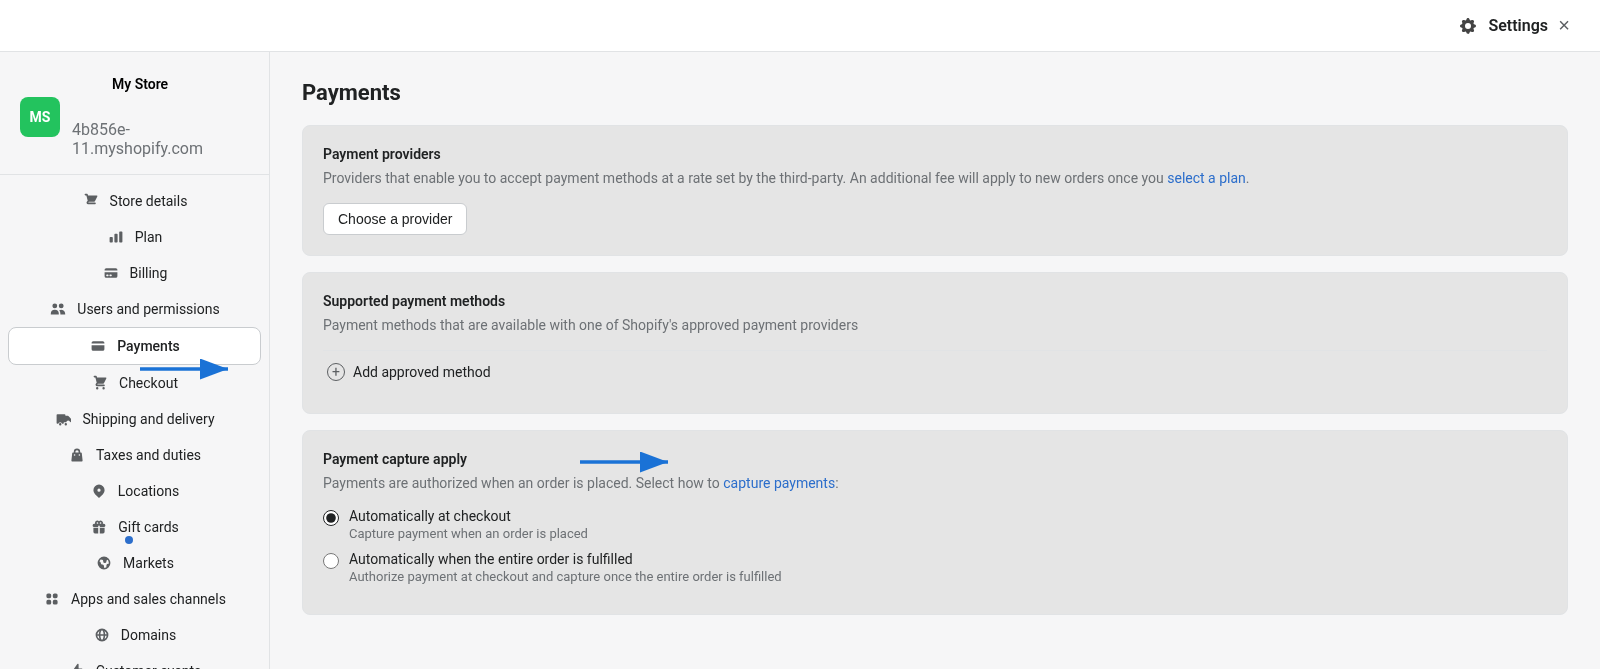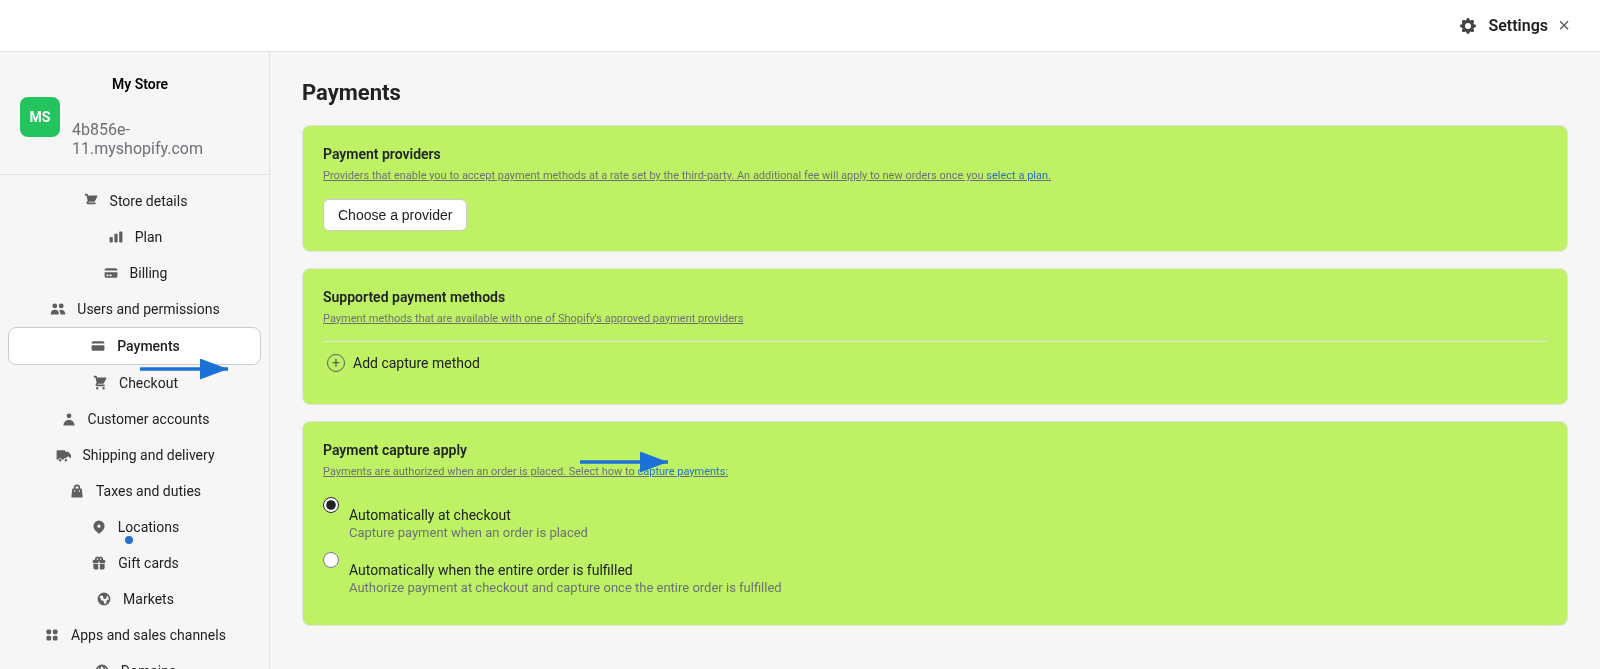--- a/index.html
+++ b/index.html
@@ -125,38 +125,37 @@
       padding: 28px 32px;
       background: #f6f6f7;
     }
     .page-title {
       font-size: 22px;
       font-weight: 700;
       color: #202223;
       margin-bottom: 20px;
     }
     .card {
-      background: #bef264;
+      background: #e5e5e5;
       border: 1px solid #e1e3e5;
       border-radius: 8px;
       padding: 20px;
       margin-bottom: 16px;
     }
     .card-title {
       font-size: 14px;
       font-weight: 600;
       color: #202223;
       margin-bottom: 6px;
     }
     .card-desc {
-      font-size: 11px;
+      font-size: 14px;
       color: #6d7175;
       line-height: 1.5;
       margin-bottom: 14px;
-      text-decoration: underline;
     }
     .card-desc a {
       color: #2c6ecb;
       text-decoration: none;
     }
     .btn-secondary {
       background: #fff;
       border: 1px solid #c9cccf;
       border-radius: 6px;
       padding: 7px 14px;
@@ -198,21 +197,20 @@
       margin-top: 2px;
       accent-color: #202223;
       width: 16px;
       height: 16px;
       flex-shrink: 0;
     }
     .radio-label-title {
       font-size: 14px;
       color: #202223;
       font-weight: 400;
-      margin-top: 12px;
     }
     .radio-label-desc {
       font-size: 13px;
       color: #6d7175;
       margin-top: 2px;
     }
     
     .blue-arrow-left {
       position: absolute;
       left: 140px;
@@ -330,28 +328,20 @@
 
     <div class="nav-item">
       <span class="nav-icon">
         <svg width="16" height="16" viewBox="0 0 20 20" fill="currentColor">
           <path d="M3 1a1 1 0 000 2h1.22l.305 1.222a.997.997 0 00.01.042l1.358 5.43-.893.892C3.74 11.846 4.632 14 6.414 14H15a1 1 0 000-2H6.414l1-1H14a1 1 0 00.894-.553l3-6A1 1 0 0017 3H6.28l-.31-1.243A1 1 0 005 1H3zM16 16.5a1.5 1.5 0 11-3 0 1.5 1.5 0 013 0zM6.5 18a1.5 1.5 0 100-3 1.5 1.5 0 000 3z"></path>
         </svg>
       </span>
       <span class="nav-label">Checkout</span>
     </div>
 
-    <div class="nav-item">
-      <span class="nav-icon">
-        <svg width="16" height="16" viewBox="0 0 20 20" fill="currentColor">
-          <path fill-rule="evenodd" d="M10 9a3 3 0 100-6 3 3 0 000 6zm-7 9a7 7 0 1114 0H3z" clip-rule="evenodd"></path>
-        </svg>
-      </span>
-      <span class="nav-label">Customer accounts</span>
-    </div>
 
     <div class="nav-item">
       <span class="nav-icon">
         <svg width="16" height="16" viewBox="0 0 20 20" fill="currentColor">
           <path d="M8 16.5a1.5 1.5 0 11-3 0 1.5 1.5 0 013 0zM15 16.5a1.5 1.5 0 11-3 0 1.5 1.5 0 013 0z"></path>
           <path d="M3 4a1 1 0 00-1 1v10a1 1 0 001 1h1.05a2.5 2.5 0 014.9 0H10a1 1 0 001-1v-1h3.05a2.5 2.5 0 014.9 0H19a1 1 0 001-1v-3a1 1 0 00-.293-.707l-3-3A1 1 0 0016 6h-3V5a1 1 0 00-1-1H3z"></path>
         </svg>
       </span>
       <span class="nav-label">Shipping and delivery</span>
     </div>
@@ -431,21 +421,21 @@
         <a href="#">select a plan</a><span>.</span>
       </div>
       <button class="btn-secondary">Choose a provider</button>
     </div>
 
     <div class="card">
       <div class="card-title">Supported payment methods</div>
       <div class="card-desc">Payment methods that are available with one of Shopify's approved payment providers</div>
       <div class="add-method-row">
         <div class="plus-circle">+</div>
-        <span>Add capture method</span>
+        <span>Add approved method</span>
       </div>
     </div>
 
     <div class="card">
       <div class="card-title">Payment capture apply</div>
       <div class="card-desc">
         <span>Payments are authorized when an order is placed. Select how to</span>
         <a href="#">capture payments</a><span>:</span>
       </div>
       <div class="radio-group">

